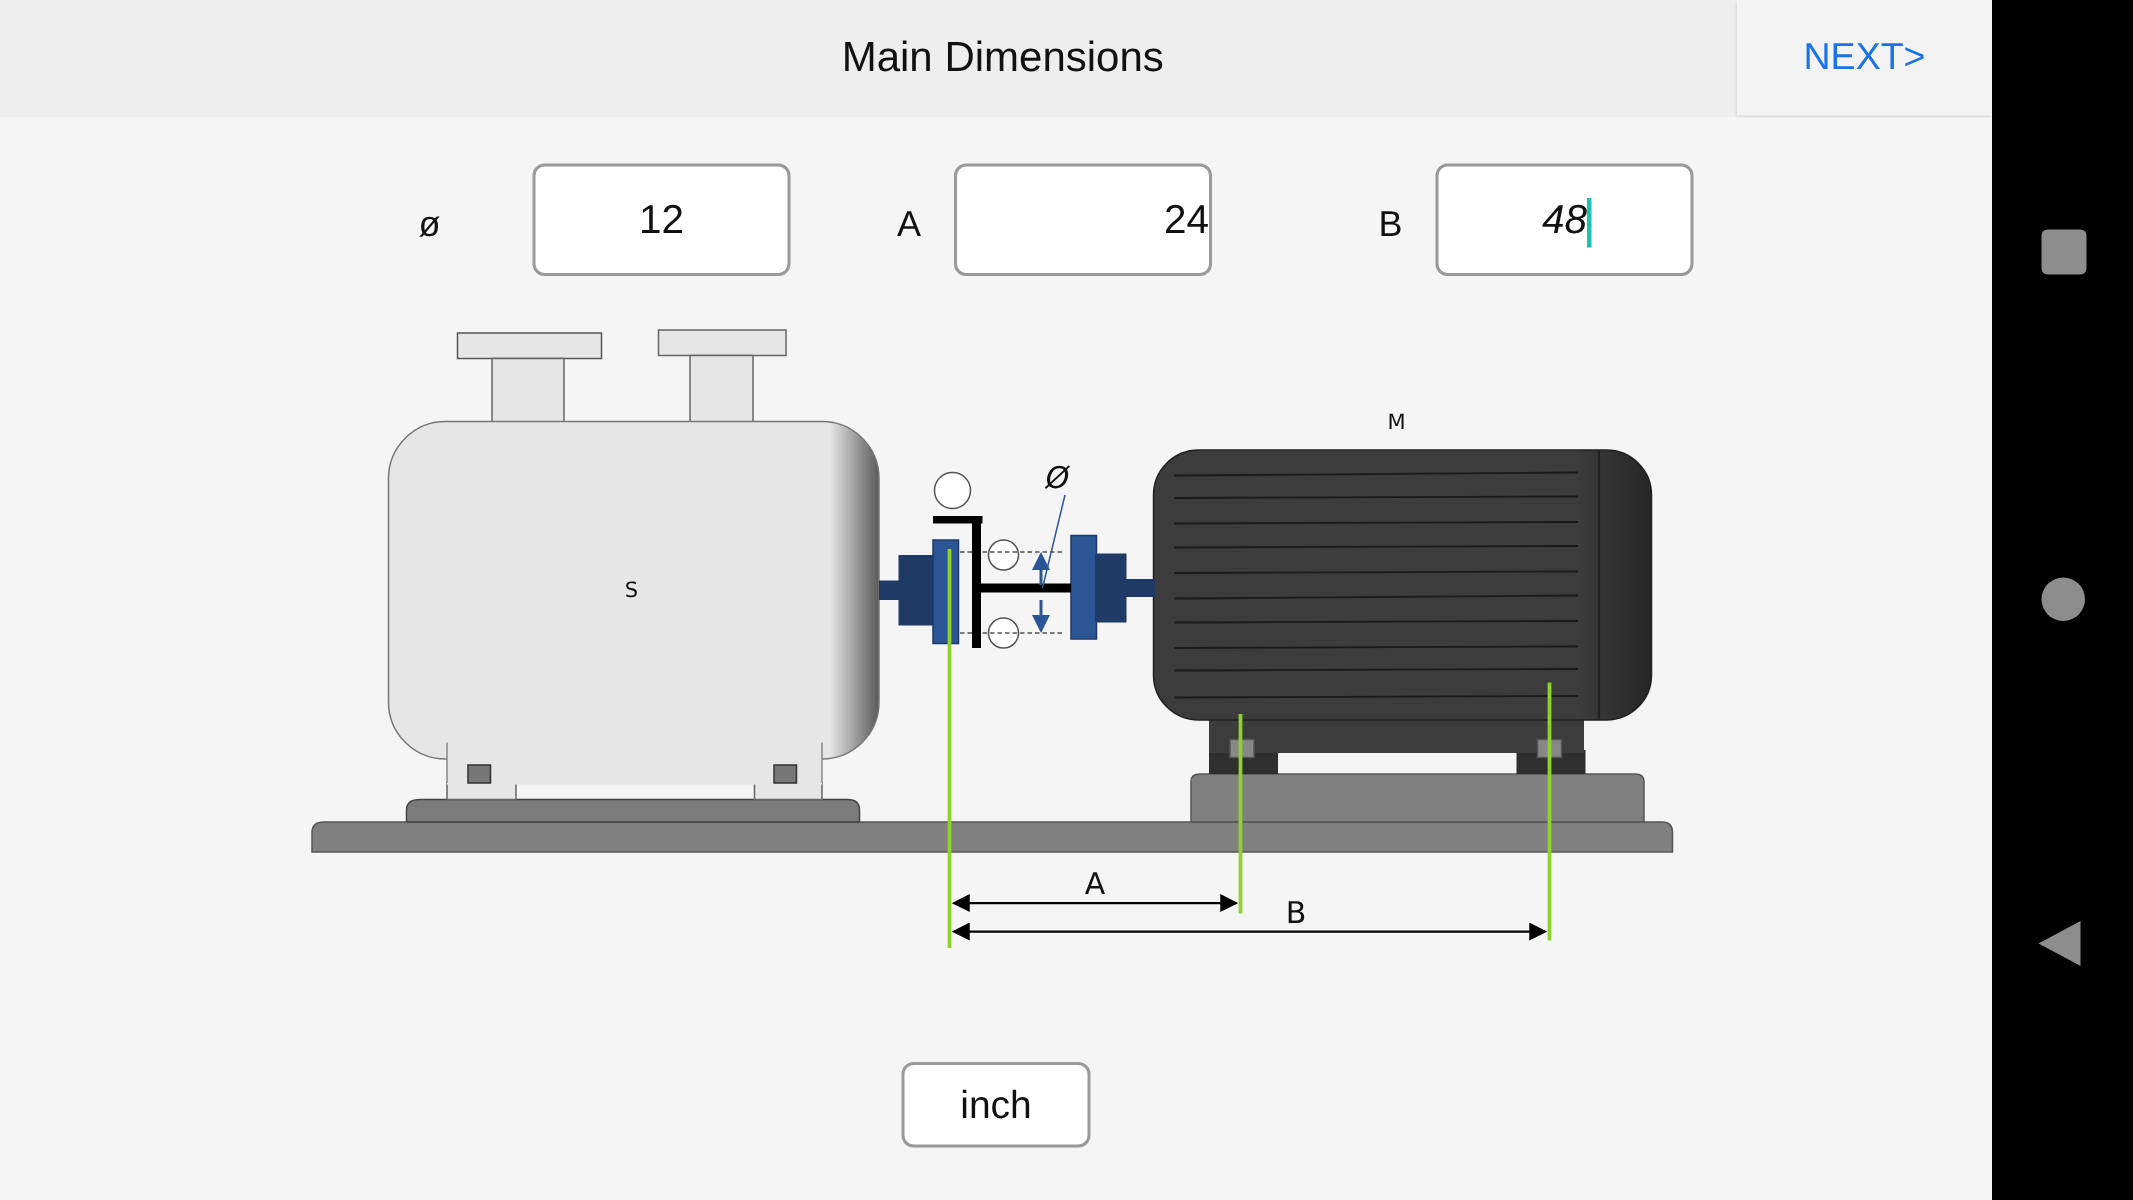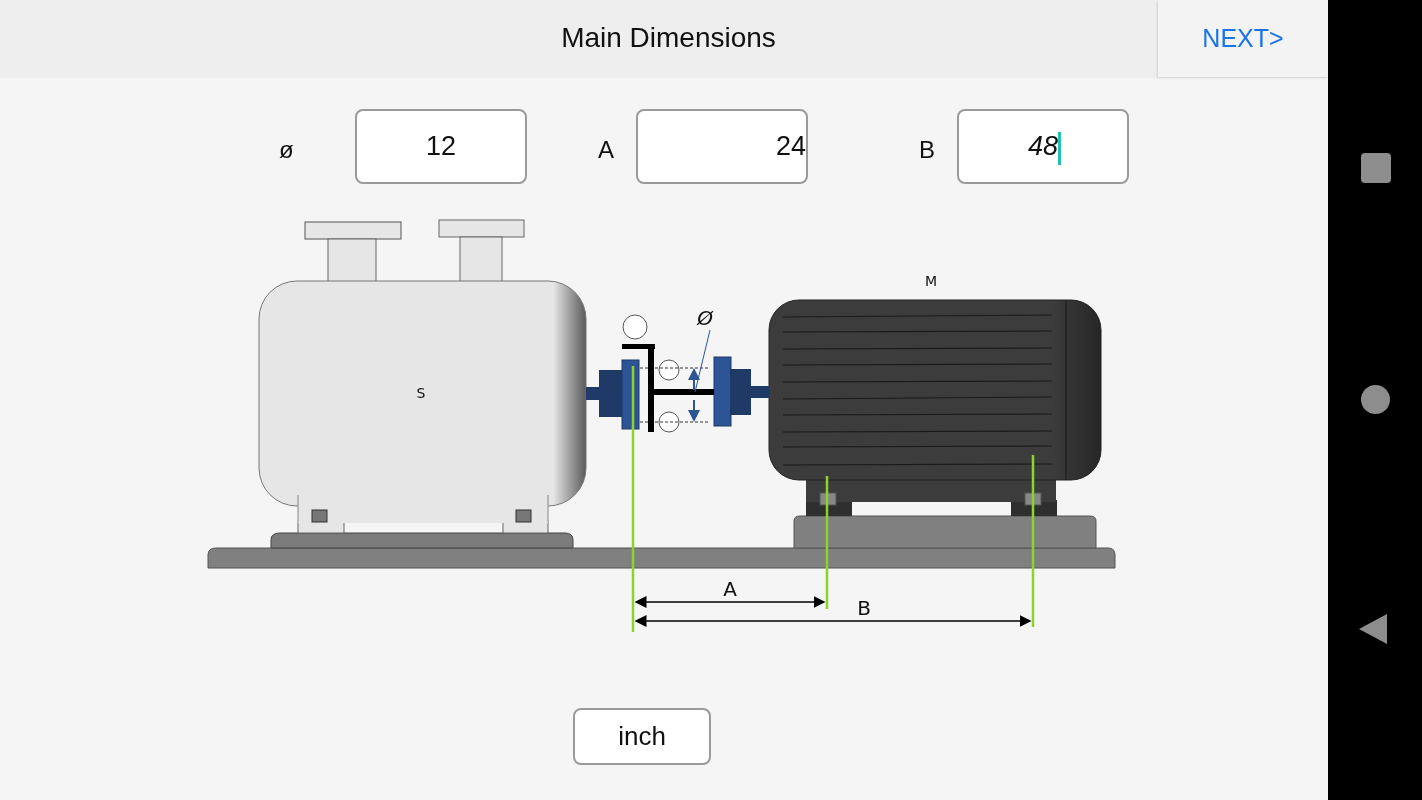--- a/index.html
+++ b/index.html
@@ -5,21 +5,21 @@
   html, body { margin:0; padding:0; }
   body { width:1422px; height:800px; position:relative; overflow:hidden; background:#f4f4f4; font-family:"Liberation Sans", sans-serif; }
   .app { position:absolute; left:0; top:0; width:1328px; height:800px; background:#f4f5f4; }
   .header { position:absolute; left:0; top:0; width:1328px; height:78px; background:#eeeeee; }
   .title { position:absolute; left:0; width:1337px; top:22px; text-align:center; font-size:28px; color:#111; }
   .next-btn { position:absolute; right:0; top:0; width:170px; height:77px; background:#f3f3f3; box-shadow:-1px 1px 2px rgba(0,0,0,0.12); display:flex; align-items:center; justify-content:center; color:#1a73e8; font-size:25px; cursor:pointer; }
   .field-label { position:absolute; top:136px; font-size:24px; color:#111; }
   .field { position:absolute; top:109px; width:172px; height:75px; border:2px solid #9a9a9a; border-radius:8px; background:#fff; box-sizing:border-box; font-size:27px; color:#111; text-align:center; font-family:"Liberation Sans", sans-serif; outline:none; padding:0; }
   .caret { position:absolute; left:1058px; top:132px; width:3px; height:33px; background:#1fc2b0; }
   .diagram { position:absolute; left:0; top:200px; }
-  .unit-btn { position:absolute; left:573px; top:708px; width:138px; height:57px; border:2px solid #9a9a9a; border-radius:8px; background:#fff; box-sizing:border-box; font-size:26px; color:#111; display:flex; align-items:center; justify-content:center; cursor:pointer; }
+  .unit-btn { position:absolute; left:601px; top:708px; width:126px; height:57px; border:2px solid #9a9a9a; border-radius:8px; background:#fff; box-sizing:border-box; font-size:26px; color:#111; display:flex; align-items:center; justify-content:center; cursor:pointer; }
   .navbar { position:absolute; left:1328px; top:0; width:94px; height:800px; background:#000; }
   .nav-recents { position:absolute; left:33px; top:153px; width:30px; height:30px; background:#8d8d8d; border-radius:4px; }
   .nav-home { position:absolute; left:33px; top:385px; width:29px; height:29px; background:#8d8d8d; border-radius:50%; }
   .nav-back { position:absolute; left:31px; top:614px; width:0; height:0; border-top:15px solid transparent; border-bottom:15px solid transparent; border-right:28px solid #8d8d8d; }
 </style>
 </head>
 <body>
 
 <div class="app">
   <div class="header">

